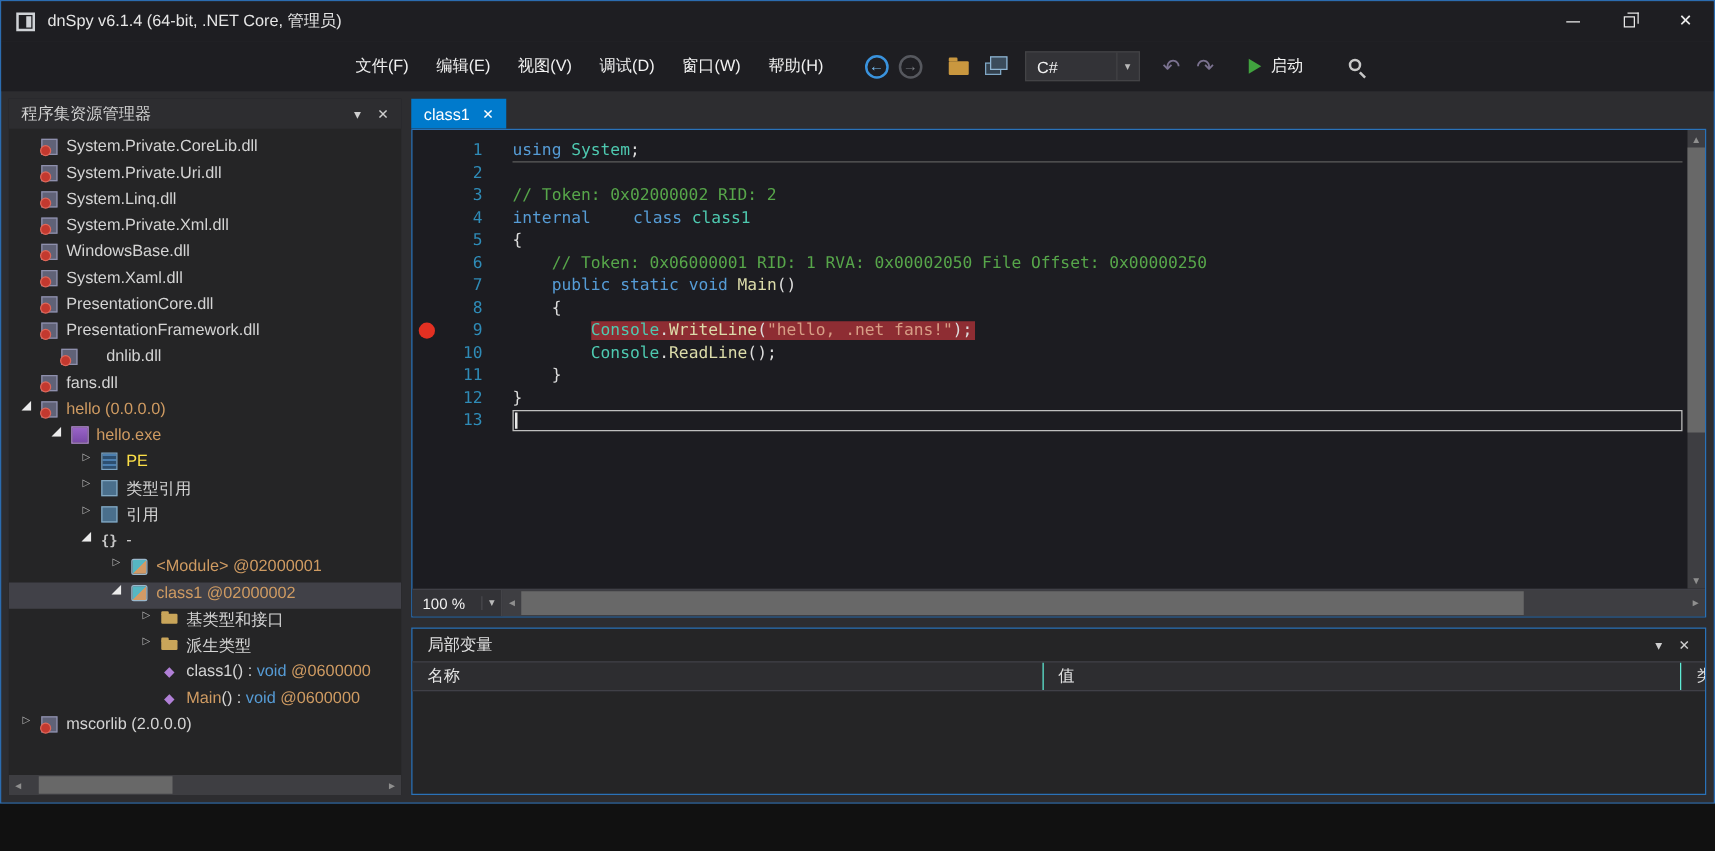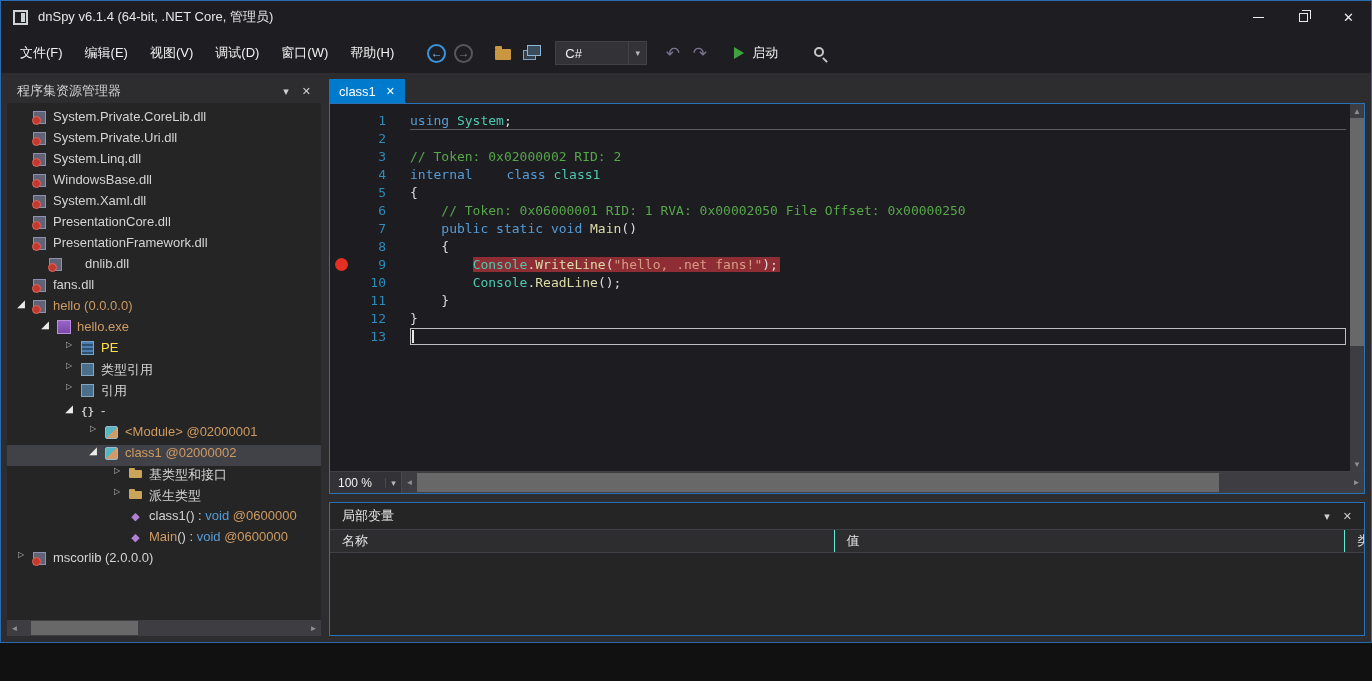--- a/index.html
+++ b/index.html
@@ -13,21 +13,21 @@
   .app-icon::after { content:""; position:absolute; right:1px; top:1px; bottom:1px; width:4px; background:#cfd2d6; }
   .title-text { color:#e6e6e6; }
   .win-controls { margin-left:auto; display:flex; height:100%; }
   .win-btn { width:45px; height:100%; display:flex; align-items:center; justify-content:center; color:#eee; font-size:13px; }
   .min-glyph { width:11px; height:1px; background:#eee; display:inline-block; }
   .max-glyph { width:9px; height:9px; border:1px solid #e8e8e8; position:relative; display:inline-block; }
   .max-glyph::before { content:""; position:absolute; left:2px; top:-4px; width:8px; height:8px;
                        border-top:1px solid #e8e8e8; border-right:1px solid #e8e8e8; }
 
   
-  .menubar { height:40px; background:#1e1e22; display:flex; align-items:center; padding:0 8px; }
+  .menubar { height:40px; background:#1e1e22; display:flex; align-items:center; padding:0 8px;justify-content:center; }
   .menu-items { display:flex; }
   .menu-item { padding:6px 11px; color:#f1f1f1; }
   .toolbar { display:flex; align-items:center; margin-left:18px; }
   .tb-btn { width:27px; height:26px; display:flex; align-items:center; justify-content:center; }
   .nav-circle { width:19px; height:19px; border-radius:50%; display:flex; align-items:center; justify-content:center; font-size:12px; line-height:1; }
   .nav-back { border:2px solid #3a93dd; color:#79bdf2; }
   .nav-fwd  { border:2px solid #56585e; color:#7a7d83; }
   .folder-glyph { position:relative; width:16px; height:11px; background:#c9973f; border-radius:1px; margin-top:3px; }
   .folder-glyph::before { content:""; position:absolute; top:-3px; left:0; width:7px; height:3px; background:#c9973f; border-radius:1px 1px 0 0; }
   .modules-glyph { position:relative; width:13px; height:10px; border:1px solid #7fa6c4; background:#33404d; margin-top:4px; }
@@ -189,20 +189,25 @@
           </div>
           <div class="tree-row" style="padding-left: 4px;">
             <span class="twisty"></span>
             <span class="icon icon-assembly"></span>
             <span class="tree-label"><span style="color: rgb(212, 212, 212);">System.Private.Uri.dll</span></span>
           </div>
           <div class="tree-row" style="padding-left: 4px;">
             <span class="twisty"></span>
             <span class="icon icon-assembly"></span>
             <span class="tree-label"><span style="color: rgb(212, 212, 212);">System.Linq.dll</span></span>
+          </div>
+          <div class="tree-row" style="padding-left: 4px;">
+            <span class="twisty"></span>
+            <span class="icon icon-assembly"></span>
+            <span class="tree-label"><span style="color: rgb(212, 212, 212);">System.Private.Xml.dll</span></span>
           </div>
           <div class="tree-row" style="padding-left: 4px;">
             <span class="twisty"></span>
             <span class="icon icon-assembly"></span>
             <span class="tree-label"><span style="color: rgb(212, 212, 212);">WindowsBase.dll</span></span>
           </div>
           <div class="tree-row" style="padding-left: 4px;">
             <span class="twisty"></span>
             <span class="icon icon-assembly"></span>
             <span class="tree-label"><span style="color: rgb(212, 212, 212);">System.Xaml.dll</span></span>

